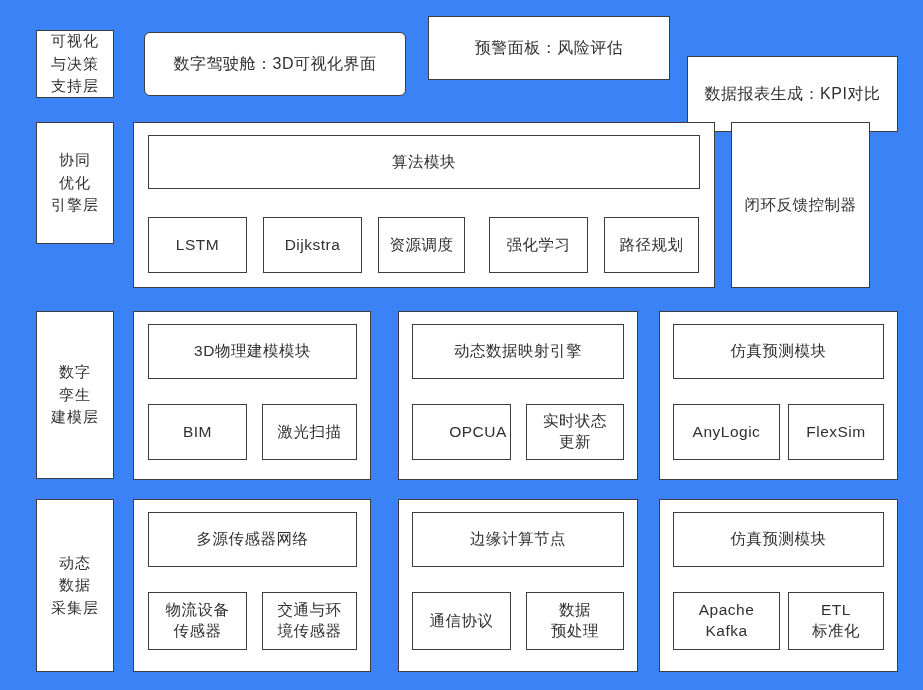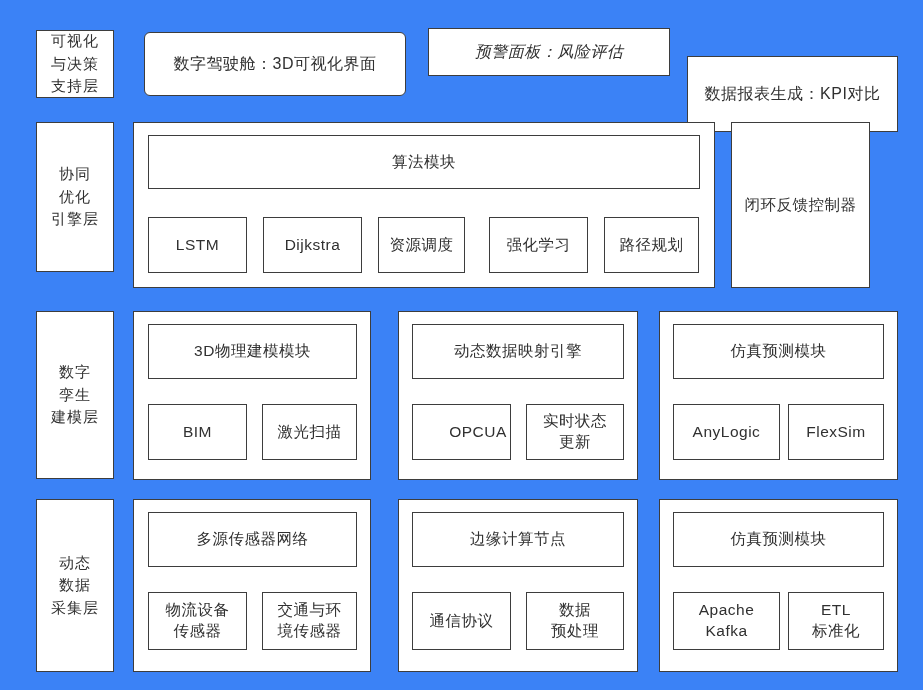--- a/index.html
+++ b/index.html
@@ -48,25 +48,25 @@
 <body>
 
 <div class="canvas">
 
   <div class="box label-box" style="left:36px; top:30px; width:78px; height:68px;">可视化
 与决策
 支持层</div>
 
   <div class="box row1-box" style="left:144px; top:32px; width:262px; height:64px;border-radius:6px;">数字驾驶舱：3D可视化界面</div>
 
-  <div class="box row1-box" style="left:428px; top:28px; width:242px; height:48px;font-style:italic;">预警面板：风险评估</div>
+  <div class="box row1-box" style="left:428px; top:16px; width:242px; height:64px;">预警面板：风险评估</div>
 
   <div class="box row1-box" style="left:687px; top:32px; width:211px; height:76px;margin-top:24px;">数据报表生成：KPI对比</div>
 
-  <div class="box label-box" style="left:36px; top:122px; width:78px; height:150px;">协同
+  <div class="box label-box" style="left:36px; top:122px; width:78px; height:122px;">协同
 优化
 引擎层</div>
 
   <div class="group" style="left:133px; top:122px; width:582px; height:166px;"></div>
 
   <div class="box" style="left:148px; top:135px; width:552px; height:54px;">算法模块</div>
 
   <div class="box" style="left:148px; top:217px; width:99px; height:56px;">LSTM</div>
 
   <div class="box" style="left:263px; top:217px; width:99px; height:56px;">Dijkstra</div>

